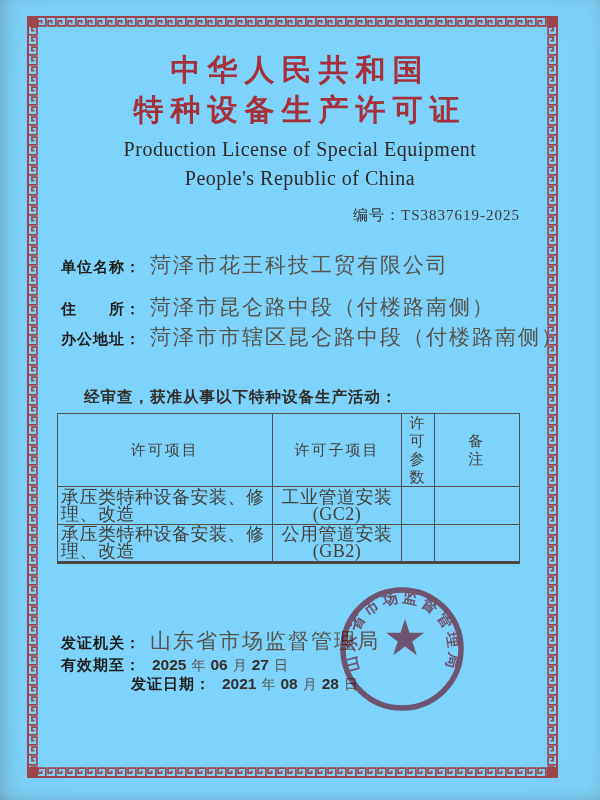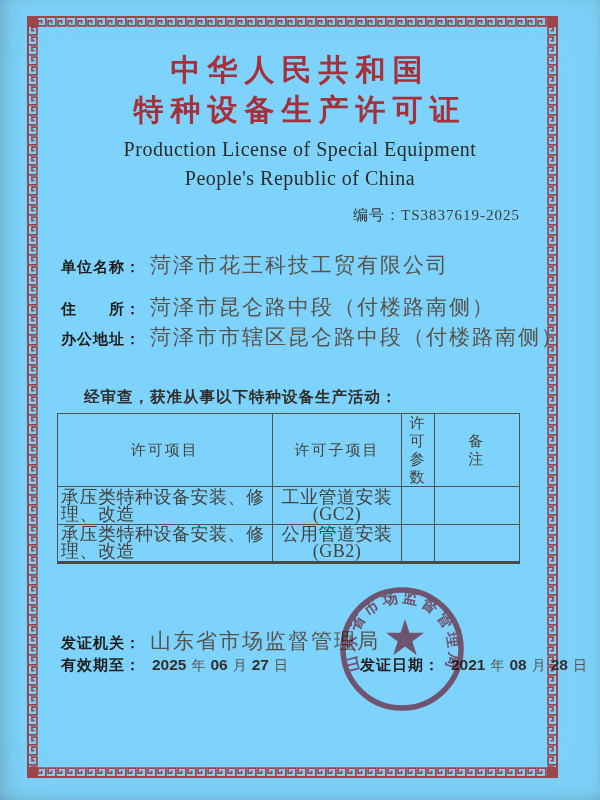--- a/index.html
+++ b/index.html
@@ -40,21 +40,21 @@
     border:1.5px solid #4c4a46; border-bottom-width:3px; }
   table.lic th, table.lic td {
     border:1px solid #555249; vertical-align:middle;
     color:#45423b; white-space:pre-line; }
   table.lic th { font-size:15px; font-weight:500; letter-spacing:2px; text-align:center; height:38px; line-height:18px; }
   table.lic td { font-size:18px; height:38px; line-height:17px; letter-spacing:.5px; }
   td.c-project { text-align:left; padding-left:3px; }
   td.c-sub { text-align:center; }
   .w1{width:204px;} .w2{width:123px;} .w3{width:31px;} .w4{width:81px;}
 
-  .dates-row { position:absolute; top:656px; left:61px; width:480px; display:flex; }
+  .dates-row { position:absolute; top:656px; left:61px; width:480px; display:flex;flex-direction:column; }
   .date-item { display:flex; align-items:baseline; white-space:nowrap; }
   .date-item .lbl { font-weight:700; font-size:15px; color:#1f1d1a; letter-spacing:1px; margin-right:8px; }
   .date-item .num { font-family:"Liberation Sans","DejaVu Sans",sans-serif; font-weight:700; font-size:15.5px; color:#34312c; margin:0 3px; }
   .date-item .unit { font-size:14px; color:#57534b; margin:0 2px; }
   .date-issue { margin-left:53px;padding-left:17px; }
 
   .seal { position:absolute; left:336px; top:583px; mix-blend-mode:multiply; opacity:.93; }
 </style>
 </head>
 <body>

